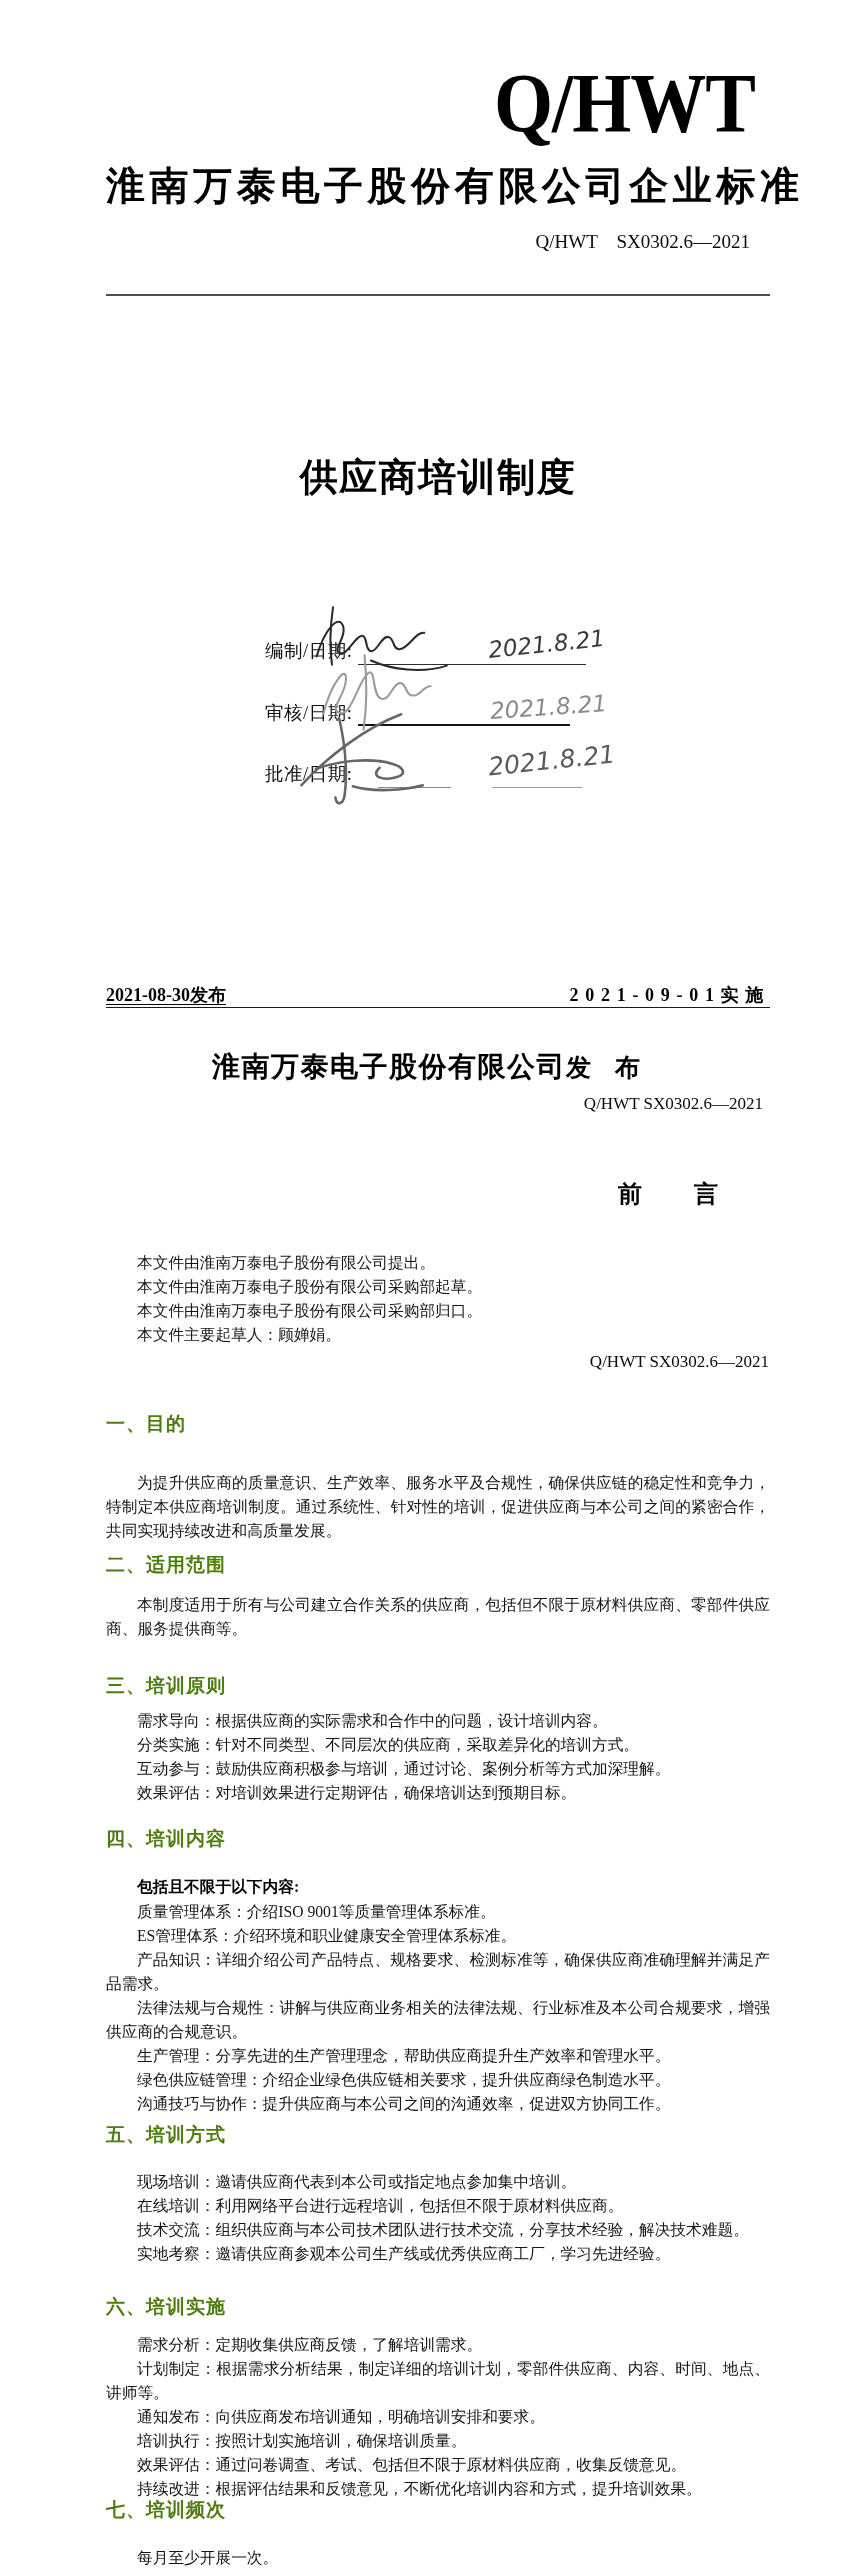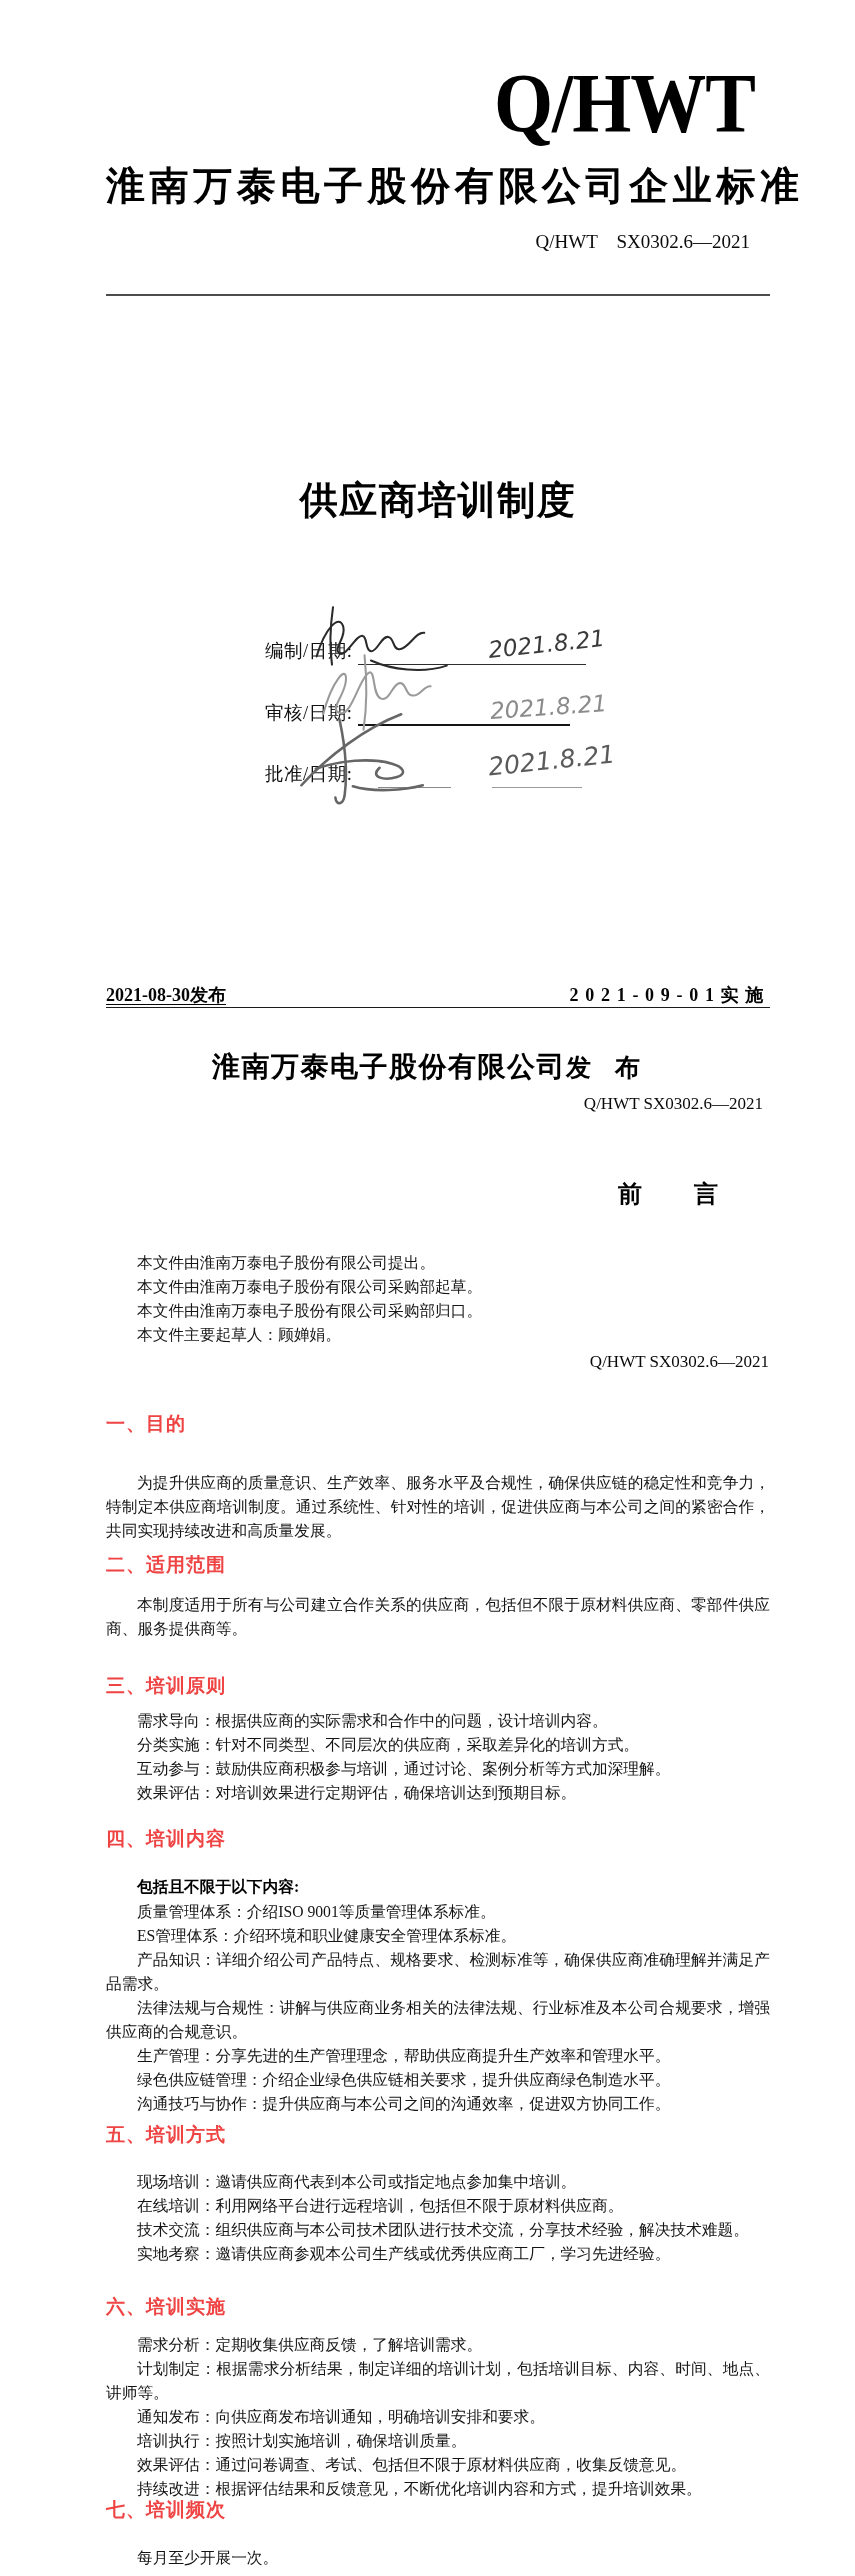--- a/index.html
+++ b/index.html
@@ -10,21 +10,21 @@
   
   .logo{right:101px;top:57px;font-family:"Liberation Serif",serif;font-weight:bold;
         font-size:76px;line-height:82px;letter-spacing:-1px;color:#000;
         transform:scaleY(1.12);transform-origin:top right;}
   .org-title{left:106px;top:159px;font-family:"Liberation Sans",sans-serif;font-weight:bold;
         font-size:39px;letter-spacing:4.6px;white-space:nowrap;color:#000;}
   .std-code-1{right:106px;top:229px;font-size:19px;font-weight:500;color:#0a0a0a;}
   .rule{left:106px;top:294px;width:664px;height:1.5px;background:#4d4d4d;}
 
   
-  .doc-title{left:106px;top:475px;width:664px;text-align:center;
+  .doc-title{left:106px;top:452px;width:664px;text-align:center;
         font-family:"Liberation Sans",sans-serif;font-weight:bold;font-size:38px;
         letter-spacing:1.5px;color:#000;}
   .sig-label{left:265px;font-size:18.5px;color:#101010;letter-spacing:0.5px;}
   .sig-line{height:1px;background:#2e2e2e;}
   .sig-date{font-family:"DejaVu Sans",sans-serif;font-style:italic;white-space:nowrap;}
   .sig-svg{pointer-events:none;}
 
   .publish-row{left:106px;top:978px;width:664px;height:29px;border-bottom:1.5px solid #1b1b1b;}
   .publish-left{position:absolute;left:0;bottom:0;font-size:18px;font-weight:bold;
         text-decoration:underline;text-underline-offset:3.1px;color:#050505;margin-top:32px;}
@@ -40,21 +40,21 @@
   .std-code-2{right:93px;top:1094px;font-size:17px;font-weight:500;color:#0a0a0a;}
 
   
   .fw-title{left:106px;top:1178px;width:664px;text-align:right;font-size:24px;
         font-weight:bold;letter-spacing:52px;padding-left:52px;box-sizing:border-box;color:#000;}
   .fw-lines{left:106px;top:1251px;width:664px;}
   .fw-lines p{margin:0;font-size:15.7px;line-height:24px;text-indent:31px;}
   .std-code-3{right:87px;top:1352px;font-size:17px;font-weight:500;color:#0a0a0a;}
 
   
-  .sec-h{left:106px;font-size:19px;font-weight:bold;letter-spacing:1px;color:#ef4444;white-space:nowrap;}
+  .sec-h{left:106px;font-size:19px;font-weight:bold;letter-spacing:1px;color:#4d7c0f;white-space:nowrap;}
   .sec-p{left:106px;width:664px;}
   .sec-p p{margin:0;font-size:15.7px;line-height:24px;text-indent:31px;text-align:justify;color:#141414;}
   .sec-p p.lead{font-weight:bold;color:#000;}
 </style>
 </head>
 <body>
 
 <div class="page">
 
   <div class="abs logo">Q/HWT</div>
@@ -154,21 +154,21 @@
   <div class="abs sec-p" style="top:2170px;">
     <p>现场培训：邀请供应商代表到本公司或指定地点参加集中培训。</p>
     <p>在线培训：利用网络平台进行远程培训，包括但不限于原材料供应商。</p>
     <p>技术交流：组织供应商与本公司技术团队进行技术交流，分享技术经验，解决技术难题。</p>
     <p>实地考察：邀请供应商参观本公司生产线或优秀供应商工厂，学习先进经验。</p>
   </div>
 
   <div class="abs sec-h" style="top:2294px;">六、培训实施</div>
   <div class="abs sec-p" style="top:2333px;">
     <p>需求分析：定期收集供应商反馈，了解培训需求。</p>
-    <p>计划制定：根据需求分析结果，制定详细的培训计划，包括培训目标、内容、时间、地点、讲师等。</p>
+    <p>计划制定：根据需求分析结果，制定详细的培训计划，零部件供应商、内容、时间、地点、讲师等。</p>
     <p>通知发布：向供应商发布培训通知，明确培训安排和要求。</p>
     <p>培训执行：按照计划实施培训，确保培训质量。</p>
     <p>效果评估：通过问卷调查、考试、包括但不限于原材料供应商，收集反馈意见。</p>
     <p>持续改进：根据评估结果和反馈意见，不断优化培训内容和方式，提升培训效果。</p>
   </div>
 
   <div class="abs sec-h" style="top:2497px;">七、培训频次</div>
   <div class="abs sec-p" style="top:2546px;">
     <p>每月至少开展一次。</p>
   </div>

